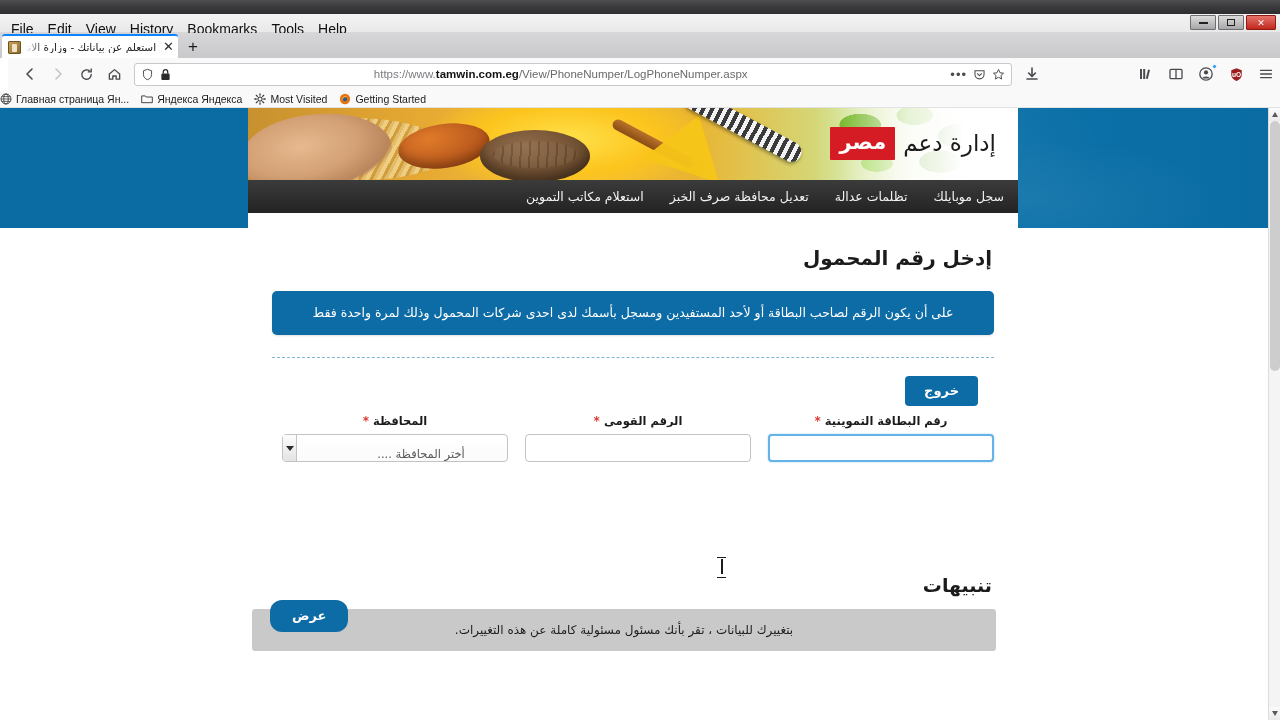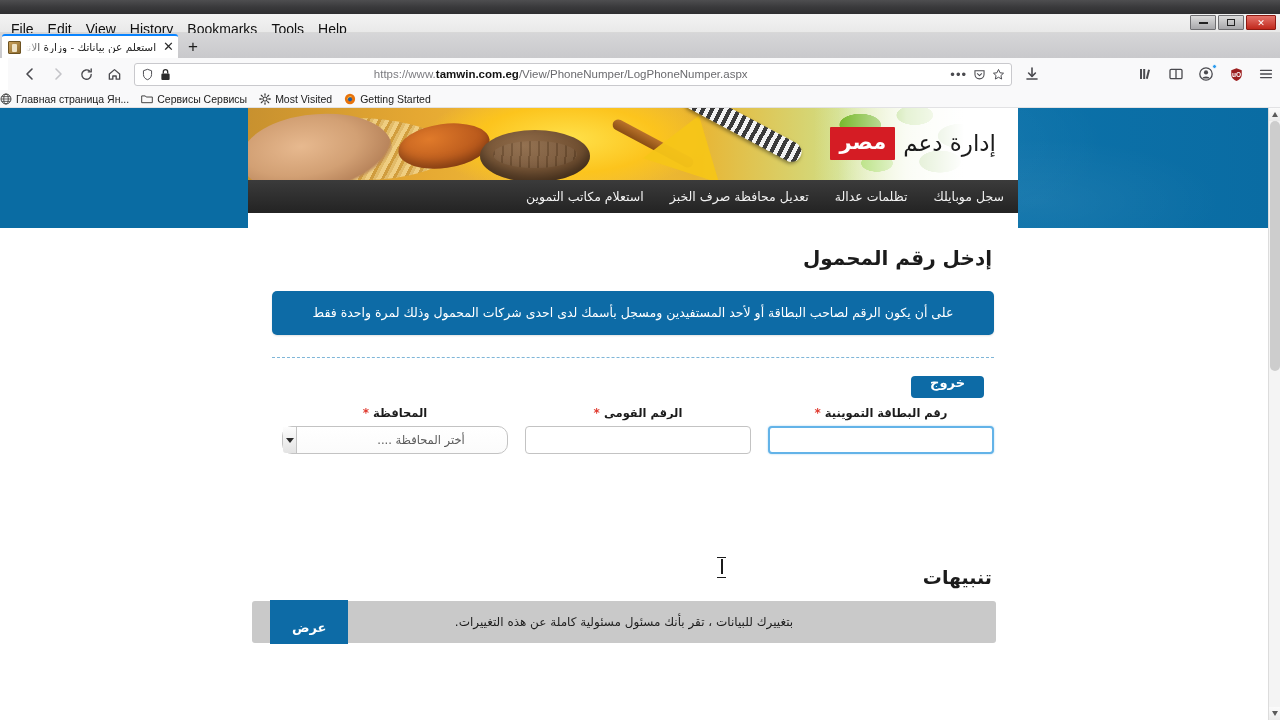--- a/index.html
+++ b/index.html
@@ -253,24 +253,24 @@
     border-radius: 5px; padding: 12px 18px 13px 18px;
     font-family: "DejaVu Sans", sans-serif;
     font-size: 12.5px; line-height: 1.55; text-align: center;
     box-shadow: 0 1px 2px rgba(0,0,0,.12);
   }
   .dotted-sep {
     margin: 22px 2px 0 2px; height: 1px;
     border-top: 1.5px dashed #7fb6d8;
   }
   .btn-exit {
-    display: inline-block; margin: 18px 12px 0 0;
+    display: inline-block; margin: 18px 18px 0 0;
     background: #0d6ba6; color: #ffffff; border: none; border-radius: 4px;
     font-family: "DejaVu Sans", sans-serif;
-    font-size: 13px; font-weight: 700; padding: 0 19px 9px 19px;
+    font-size: 13px; font-weight: 700; padding: 8px 19px 9px 19px;
     cursor: pointer; line-height: 1;
   }
   .form-row {
     display: flex; direction: rtl; gap: 17px; margin: 8px 2px 0 2px;
     align-items: flex-start;
   }
   .field { width: 226px; }
   .field .lbl {
     font-family: "DejaVu Sans", sans-serif;
     font-size: 11.5px; font-weight: 700; color: #1b1b1b;
@@ -281,43 +281,43 @@
     width: 226px; height: 28px; border: 1px solid #c3c3c3;
     border-radius: 4px; background: #fff; outline: none;
     font-family: "DejaVu Sans", sans-serif; font-size: 12px;
     padding: 0 8px; direction: rtl; color: #333;
   }
   .field input.txt.focused {
     border: 2px solid #63b3e8; box-shadow: 0 0 2px rgba(99,179,232,.6);
   }
   .selwrap {
     position: relative; width: 226px; height: 28px;
-    border: 1px solid #c3c3c3; border-radius: 10px;
+    border: 1px solid #c3c3c3; border-radius: 4px;
     background: linear-gradient(to bottom,#ffffff,#fbfbfb);
-    display: flex; align-items: center; direction: rtl; gap: 44px;
+    display: flex; align-items: flex-end; direction: rtl; gap: 44px;
   }
   .selwrap .selval {
     flex: 1; font-family: "DejaVu Sans", sans-serif; font-size: 11.5px;
     color: #5a5a5a; text-align: center; padding-right: 6px;
   }
   .selwrap .arrowbtn {
     width: 14px; height: 26px; border-right: 1px solid #c3c3c3;
     background: linear-gradient(to bottom,#fdfdfd,#e3e3e3);
     display: flex; align-items: center; justify-content: center;
     border-radius: 0 0 0 3px; order: 2;
   }
   .selwrap .arrowbtn .caret {
     width: 0; height: 0; border-left: 4px solid transparent;
     border-right: 4px solid transparent; border-top: 5px solid #2b2b2b;
   }
   .btn-show {
     position: absolute; left: 22px; top: 387px;
-    background: #0d6ba6; color: #ffffff; border: none; border-radius: 0;
-    font-family: "DejaVu Sans", sans-serif;
-    font-size: 13px; font-weight: 700; padding: 21px 22px 10px 22px;
+    background: #0d6ba6; color: #ffffff; border: none; border-radius: 12px;
+    font-family: "DejaVu Sans", sans-serif;
+    font-size: 13px; font-weight: 700; padding: 9px 22px 10px 22px;
     cursor: pointer; line-height: 1;
   }
   .h-alerts {
     font-family: "DejaVu Sans", sans-serif;
     font-size: 19px; font-weight: 700; color: #1b1b1b;
     text-align: right; padding: 112px 4px 0 0;
   }
   .alert-box {
     margin: 13px 0 0 -8px; width: 744px; background: #c9c9c9;
     border-radius: 3px; padding: 14px 16px;
@@ -498,21 +498,21 @@
           </svg>
       </span>
       <span>Главная страница Ян...</span>
     </div>
     <div class="bm">
       <span class="bicon">
         <svg width="13" height="12" viewBox="0 0 14 12">
             <path d="M0.8 2.4 h4.2 l1.1 1.3 h7.1 v6.6 h-12.4 Z" fill="none" stroke="#3a3a3a" stroke-width="1.1" stroke-linejoin="round"></path>
           </svg>
       </span>
-      <span>Сервисы Сервисы</span>
+      <span>Яндекса Яндекса</span>
     </div>
     <div class="bm">
       <span class="bicon">
         <svg width="12" height="12" viewBox="0 0 14 14">
             <circle cx="7" cy="7" r="2.4" fill="none" stroke="#3a3a3a" stroke-width="1.2"></circle>
             <g stroke="#3a3a3a" stroke-width="1.5" stroke-linecap="round">
               <path d="M7 0.9 V2.6 M7 11.4 V13.1 M0.9 7 H2.6 M11.4 7 H13.1 M2.7 2.7 L3.9 3.9 M10.1 10.1 L11.3 11.3 M11.3 2.7 L10.1 3.9 M3.9 10.1 L2.7 11.3"></path>
             </g>
           </svg>
       </span>

